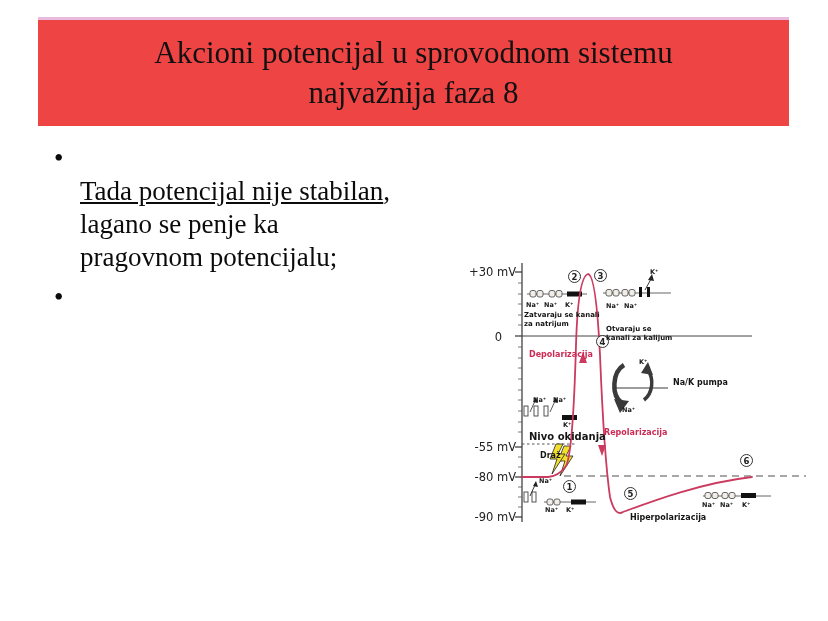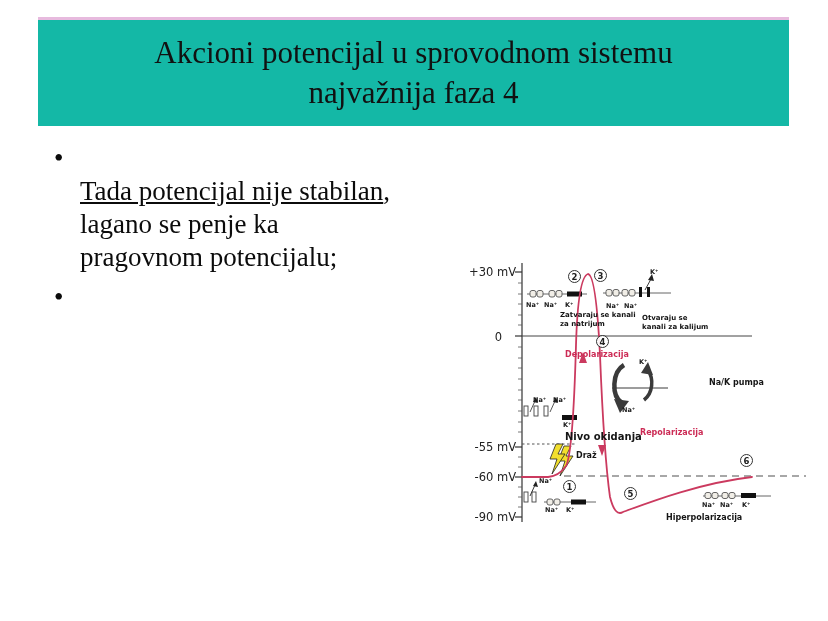--- a/index.html
+++ b/index.html
@@ -1,21 +1,21 @@
 <!DOCTYPE html>
 <html><head>
 <meta charset="utf-8">
 <style>
   html,body{margin:0;padding:0;background:#fff;}
   .slide{position:relative;width:828px;height:621px;background:#ffffff;overflow:hidden;
          font-family:"Liberation Serif",serif;color:#0b0b0b;}
 
   
   .title-box{position:absolute;left:38px;top:17px;width:751px;height:109px;
-             background:#14b8a6;border-top:3px solid #e7bade;box-sizing:border-box;
+             background:#ef4444;border-top:3px solid #e7bade;box-sizing:border-box;
              display:flex;flex-direction:column;justify-content:center;}
   .title-line{text-align:center;font-size:31px;line-height:40px;color:#111;}
 
   
   .bullets{position:absolute;left:48px;top:142px;width:400px;}
   .bullet-item{position:relative;padding-left:32px;margin-bottom:7px;
                font-size:27px;line-height:33px;white-space:pre-line;}
   .bullet-marker{position:absolute;left:6px;top:0;font-size:27px;}
   .u{text-decoration:underline;margin-top:48px;}
   .b{font-weight:bold;}
@@ -23,32 +23,32 @@
   
   .diagram{position:absolute;left:460px;top:250px;width:368px;height:290px;
            font-family:"DejaVu Sans",sans-serif;}
   .diagram svg{position:absolute;left:0;top:0;}
   .mv{position:absolute;left:0;width:56px;text-align:right;font-size:11.5px;color:#222;}
   .mv-zero{width:42px;}
   .phase{position:absolute;width:13px;height:13px;border:1.3px solid #333;border-radius:50%;
          background:rgba(255,255,255,.92);display:flex;align-items:center;justify-content:center;
          font-size:8.5px;font-weight:bold;color:#222;box-sizing:border-box;}
   .ion{position:absolute;font-size:6.5px;font-weight:bold;color:#1a1a1a;white-space:nowrap;}
-  .dlab{position:absolute;font-size:7px;font-weight:bold;color:#151515;white-space:nowrap;line-height:9px;margin-left:36px;}
+  .dlab{position:absolute;font-size:7px;font-weight:bold;color:#151515;white-space:nowrap;line-height:9px;}
   .dlab.red{color:#cc2b55;font-size:8px;text-align:right;}
   .dlab.big{font-size:8px;}
 </style>
 </head>
 <body>
 
 <div class="slide">
 
   <div class="title-box">
     <div class="title-line">Akcioni potencijal u sprovodnom sistemu</div>
-    <div class="title-line">najvažnija faza 4</div>
+    <div class="title-line">najvažnija faza 8</div>
   </div>
 
   <div class="bullets">
     <div class="bullet-item">
       <span class="bullet-marker">•</span><span class="u">Tada potencijal nije stabilan</span><span>,
 lagano se penje ka
 pragovnom potencijalu;</span>
     </div>
     <div class="bullet-item">
       <span class="bullet-marker">•</span>
@@ -165,21 +165,21 @@
       </g>
 
       <path d="M62,227 L88,227 Q99,226 106,216 Q113,203 116,95 Q118,27 128,24 Q136,25 140,105 Q144,205 150,247 Q155,267 163,262 C190,252 240,233 292,227" stroke="#cb3a5f" stroke-width="1.8" fill="none" stroke-linecap="round"></path>
       <polygon points="119,113 127,113 123,102" fill="#cb3a5f"></polygon>
       <polygon points="138,195 146,195 142,206" fill="#cb3a5f"></polygon>
     </svg>
 
     <span class="mv" style="top:15px">+30 mV</span>
     <span class="mv mv-zero" style="top:80px">0</span>
     <span class="mv" style="top:190px">-55 mV</span>
-    <span class="mv" style="top:220px">-60 mV</span>
+    <span class="mv" style="top:220px">-80 mV</span>
     <span class="mv" style="top:260px">-90 mV</span>
 
     <div class="phase" style="left:103px;top:230px">1</div>
     <div class="phase" style="left:108px;top:20px">2</div>
     <div class="phase" style="left:134px;top:19px">3</div>
     <div class="phase" style="left:136px;top:85px">4</div>
     <div class="phase" style="left:164px;top:237px">5</div>
     <div class="phase" style="left:280px;top:204px">6</div>
 
     <span class="ion" style="left:66px;top:51px">Na⁺</span>
@@ -197,21 +197,21 @@
     <span class="ion" style="left:85px;top:256px">Na⁺</span>
     <span class="ion" style="left:106px;top:256px">K⁺</span>
     <span class="ion" style="left:242px;top:251px">Na⁺</span>
     <span class="ion" style="left:260px;top:251px">Na⁺</span>
     <span class="ion" style="left:282px;top:251px">K⁺</span>
 
     <div class="dlab" style="left:64px;top:61px">
       <div>Zatvaraju se kanali</div>
       <div>za natrijum</div>
     </div>
-    <div class="dlab" style="left:146px;top:64px">
+    <div class="dlab" style="left:146px;top:75px">
       <div>Otvaraju se</div>
       <div>kanali za kalijum</div>
     </div>
     <span class="dlab red" style="left:69px;top:100px">Depolarizacija</span>
     <span class="dlab red" style="left:144px;top:178px">Repolarizacija</span>
     <span class="dlab" style="left:69px;top:182px;font-size:10px">Nivo okidanja</span>
     <span class="dlab big" style="left:80px;top:201px">Draž</span>
     <span class="dlab big" style="left:170px;top:263px">Hiperpolarizacija</span>
     <span class="dlab big" style="left:213px;top:128px">Na/K pumpa</span>
   </div>

